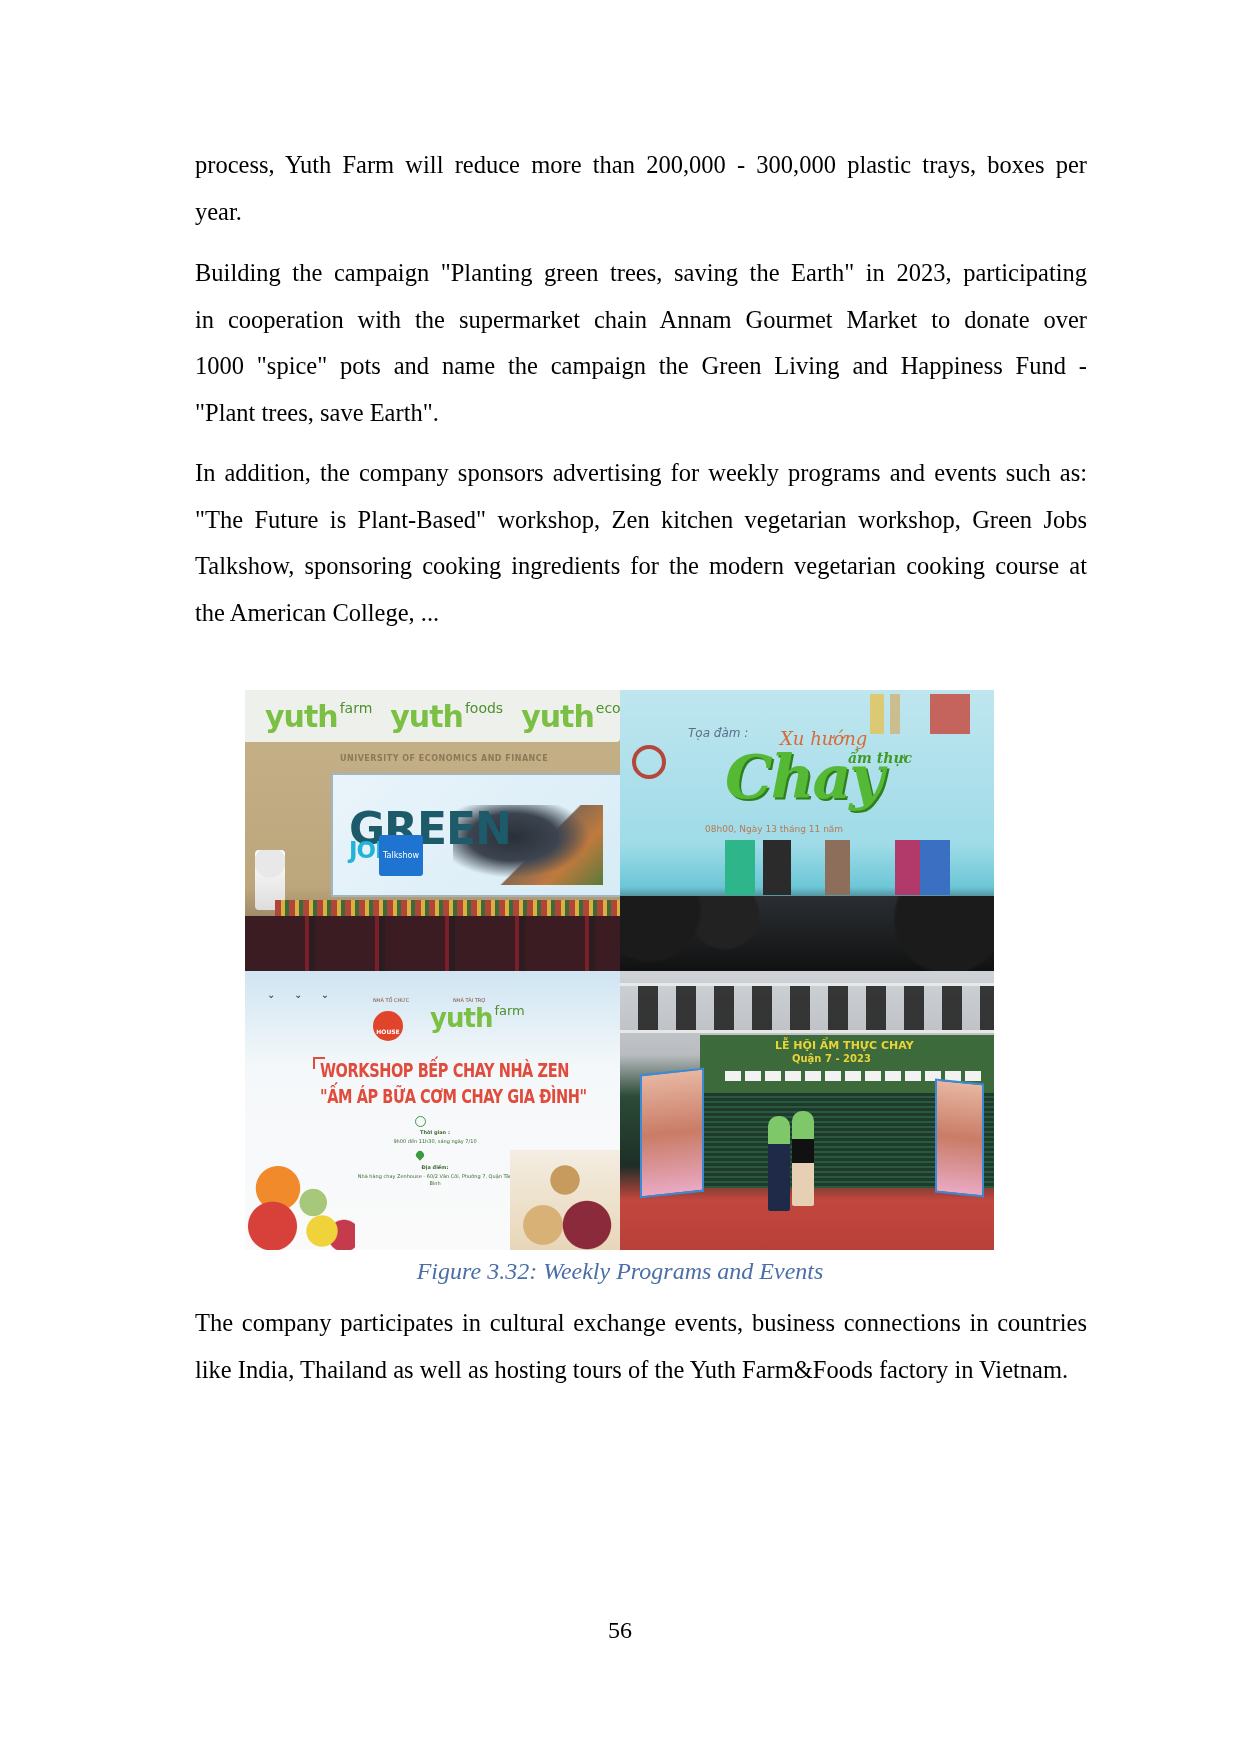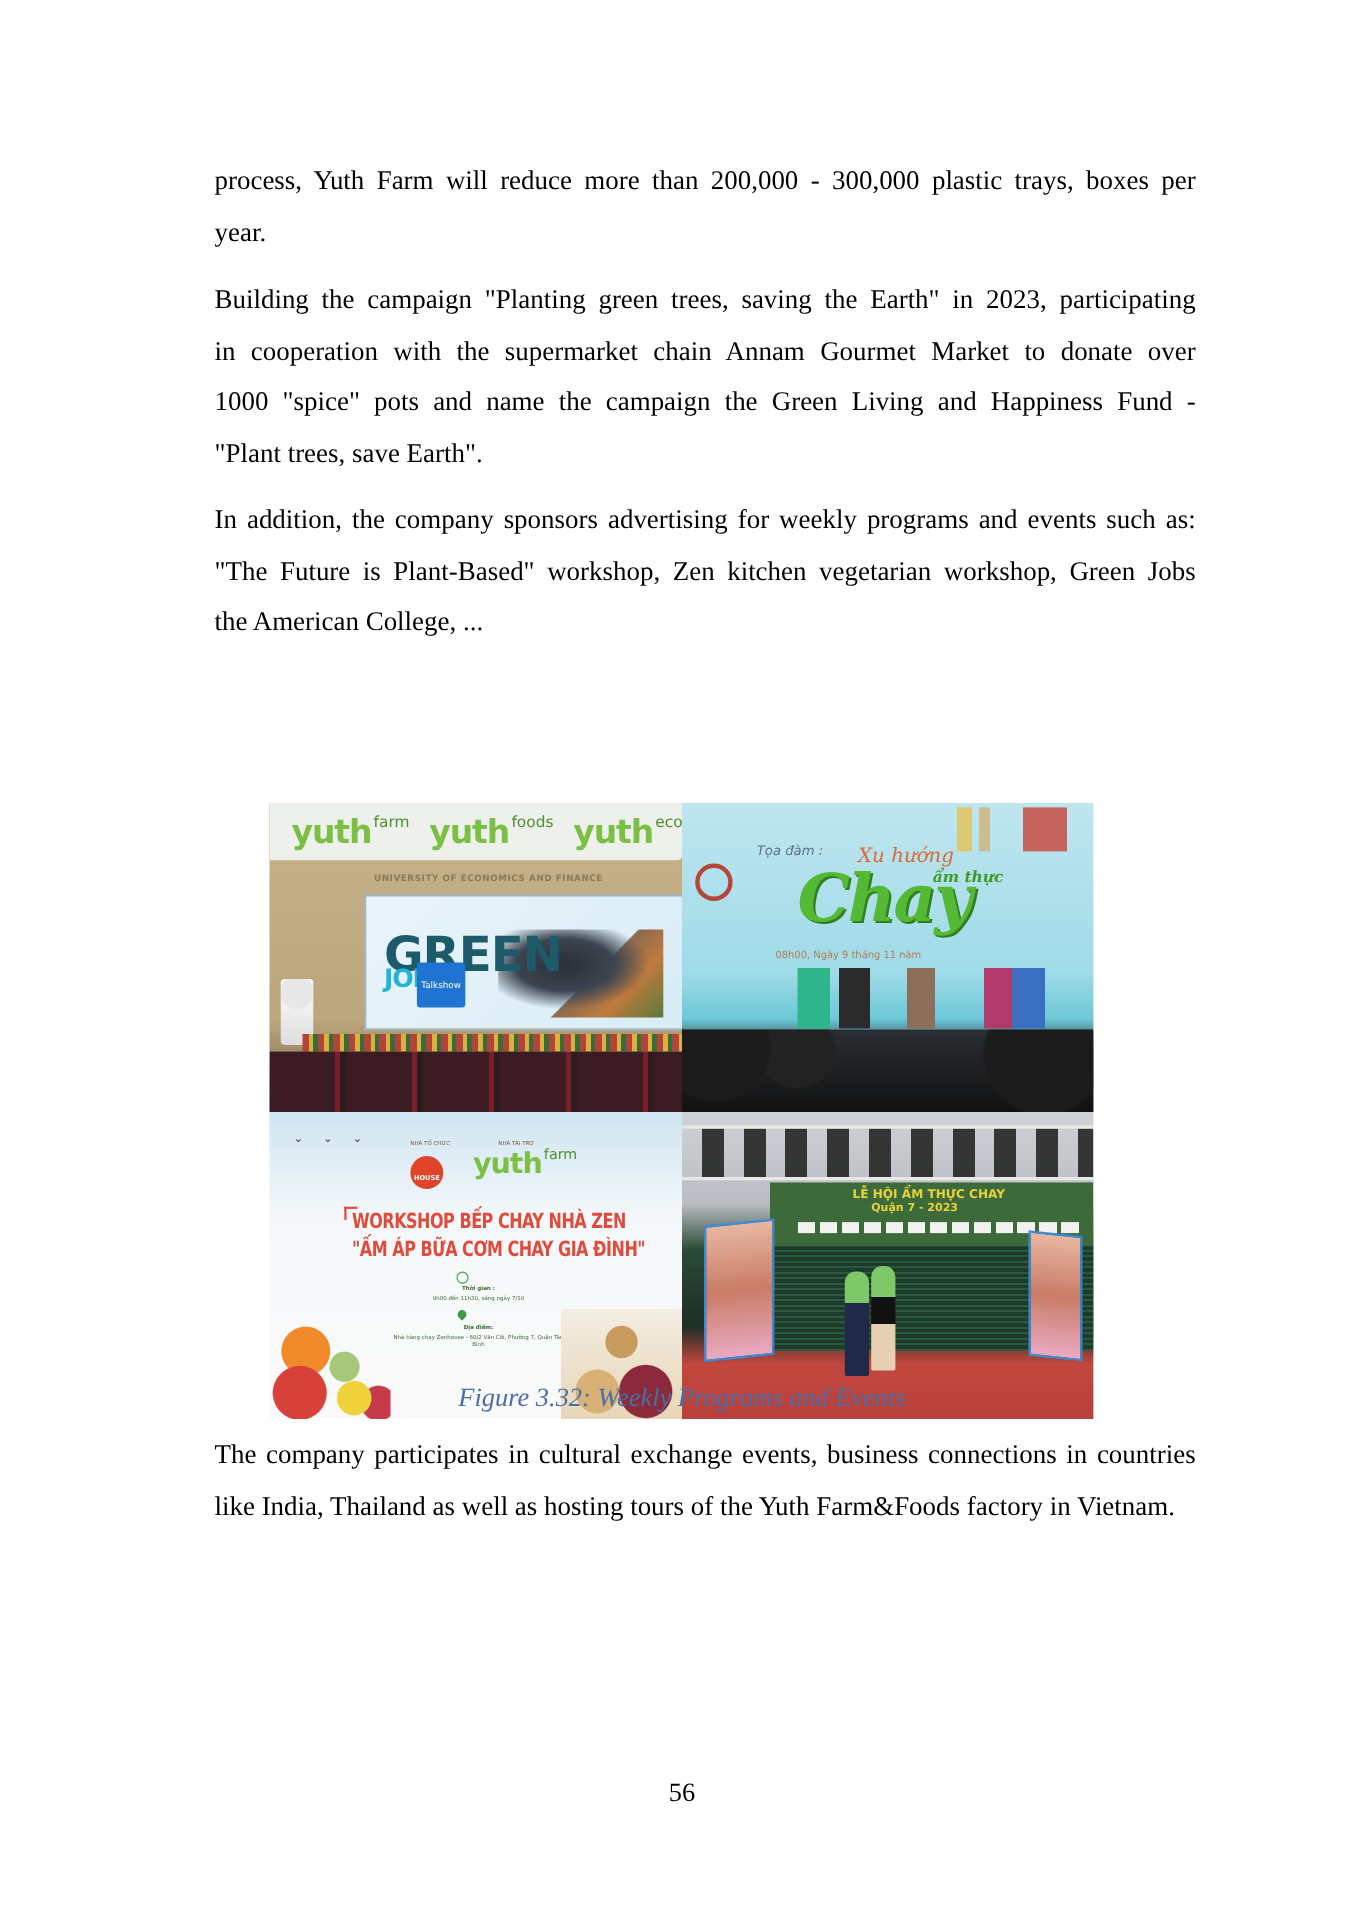--- a/index.html
+++ b/index.html
@@ -7,21 +7,21 @@
          font-family: "Liberation Serif", "DejaVu Serif", serif; color: #000; }
   .para { position: absolute; left: 147px; width: 940px; font-size: 24.5px; line-height: 46.5px;
           text-align: justify; margin: 0; }
   .para .line { display: block; text-align: justify; text-align-last: justify; white-space: nowrap; margin-left: 48px; }
   .para .line.last { text-align-last: left; }
   #p1 { top: 142px; }
   #p2 { top: 250px; }
   #p3 { top: 450px; }
   #p4 { top: 1300px; }
 
-  .figure { position: absolute; left: 245px; top: 730px; width: 696px; height: 560px;
+  .figure { position: absolute; left: 245px; top: 690px; width: 696px; height: 560px;
             display: grid; grid-template-columns: 375px 374px; grid-template-rows: 281px 279px; }
   .q { position: relative; overflow: hidden; }
 
   
   #q1 { background: linear-gradient(#c6b28a 0%, #bca67c 70%, #6b5c4a 100%); }
   #q1 .banner { position: absolute; left: 0; top: 0; right: 0; height: 52px; background: #eef0ec;
                 border-bottom-right-radius: 4px; display: flex; align-items: center; gap: 18px; padding-left: 20px; }
   .yuth { font-family: "DejaVu Sans", sans-serif; font-weight: bold; color: #7cbf45; font-size: 30px; letter-spacing: -1px; }
   .yuth sup { font-size: 14px; color: #4e8f2f; font-weight: normal; letter-spacing: 0; vertical-align: 14px; margin-left: 2px; }
   #q1 .univ { position: absolute; left: 95px; top: 64px; font-family: "DejaVu Sans", sans-serif; font-size: 8px;
@@ -138,20 +138,21 @@
 <div id="p2" class="para">
   <span class="line">Building the campaign "Planting green trees, saving the Earth" in 2023, participating</span>
   <span class="line">in cooperation with the supermarket chain Annam Gourmet Market to donate over</span>
   <span class="line">1000 "spice" pots and name the campaign the Green Living and Happiness Fund -</span>
   <span class="line last">"Plant trees, save Earth".</span>
 </div>
 
 <div id="p3" class="para">
   <span class="line">In addition, the company sponsors advertising for weekly programs and events such as:</span>
   <span class="line">"The Future is Plant-Based" workshop, Zen kitchen vegetarian workshop, Green Jobs</span>
+  <span class="line">Talkshow, sponsoring cooking ingredients for the modern vegetarian cooking course at</span>
   <span class="line last">the American College, ...</span>
 </div>
 
 <div class="figure">
 
   <div id="q1" class="q">
     <div class="banner">
       <span class="yuth"><span>yuth</span><sup>farm</sup></span>
       <span class="yuth"><span>yuth</span><sup>foods</sup></span>
       <span class="yuth"><span>yuth</span><sup>eco</sup></span>
@@ -168,21 +169,21 @@
     <div class="seats"></div>
   </div>
 
   <div id="q2" class="q">
     <div class="logos"></div>
     <div class="tomato"></div>
     <div class="toa">Tọa đàm :</div>
     <div class="xh">Xu hướng</div>
     <div class="chay">Chay</div>
     <div class="amt">ẩm thực</div>
-    <div class="date">08h00, Ngày 9 tháng 11 năm</div>
+    <div class="date">08h00, Ngày 13 tháng 11 năm</div>
     <div class="people"></div>
     <div class="stage"></div>
     <div class="audience"></div>
   </div>
 
   <div id="q3" class="q">
     <div class="birds">⌄ ⌄ ⌄</div>
     <div class="org">NHÀ TỔ CHỨC</div>
     <div class="spon">NHÀ TÀI TRỢ</div>
     <div class="zen">HOUSE</div>

